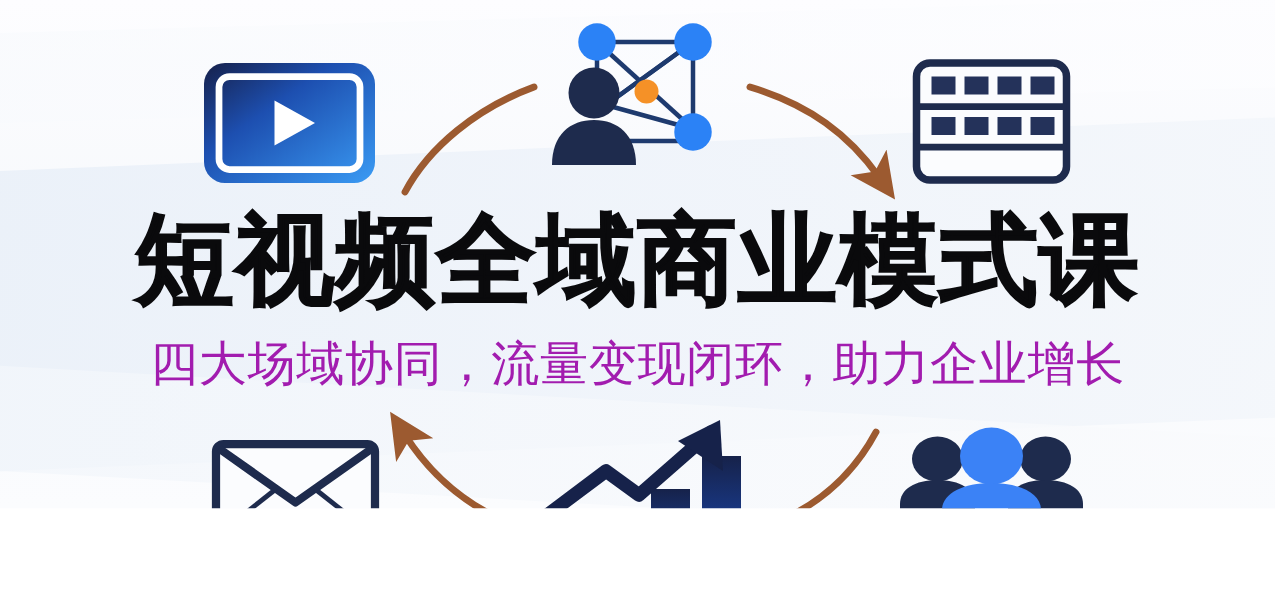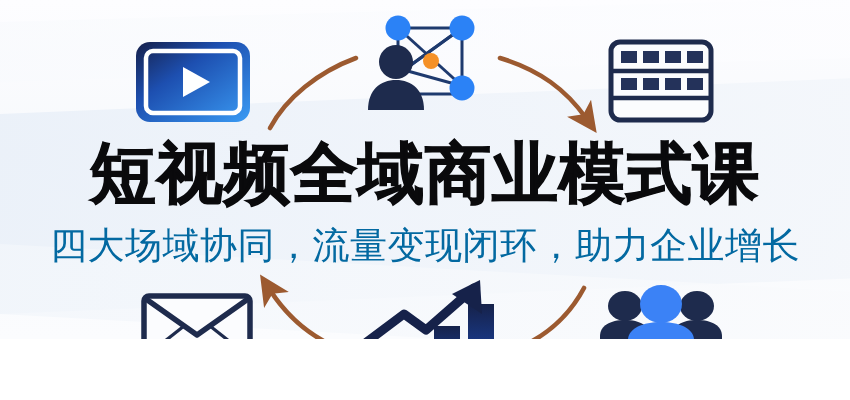--- a/index.html
+++ b/index.html
@@ -86,24 +86,24 @@
     font-size: 66px;
     line-height: 1.08;
     font-weight: 900;
     letter-spacing: 1px;
     color: #0a0a0c;
     -webkit-text-stroke: 1.2px #0a0a0c;
   }
   .sub-title {
     margin: 12px 0 0 0;
     font-family: Liberation Sans, sans-serif;
-    font-size: 37px;
+    font-size: 32px;
     font-weight: 400;
     letter-spacing: .5px;
-    color: #0369a1;
+    color: #a21caf;
   }
 </style>
 </head>
 <body>
 
 <div id="poster">
 
   <div class="bg-layer"></div>
   <div class="band band-3"></div>
   <div class="band band-1"></div>

